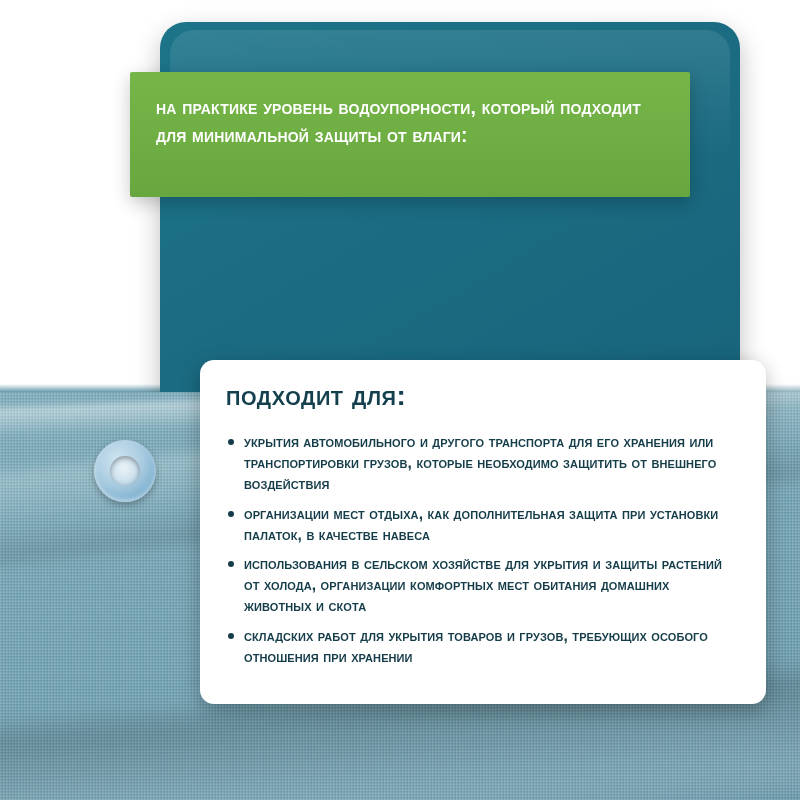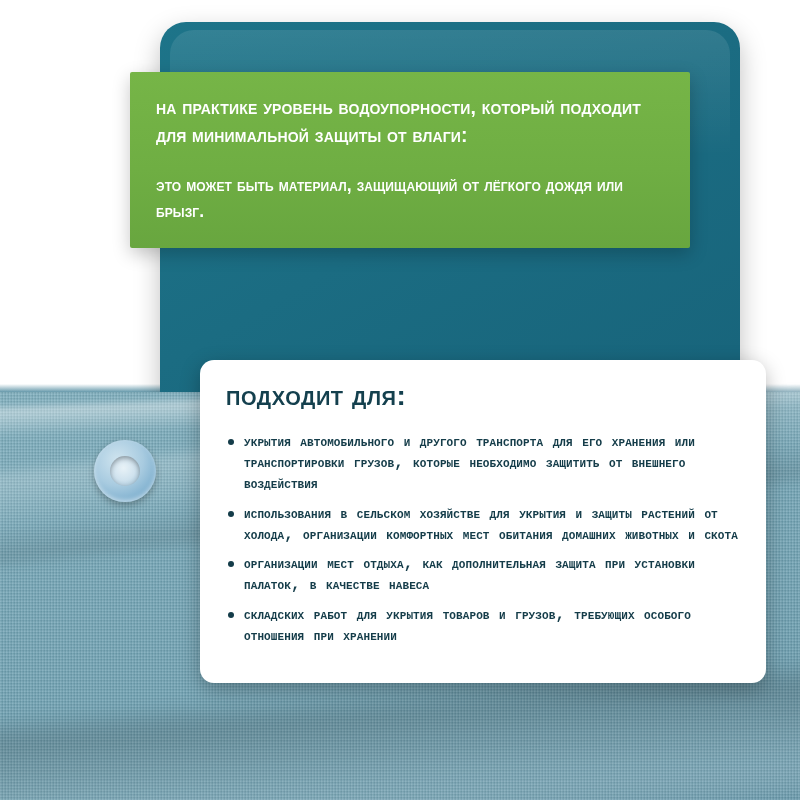--- a/index.html
+++ b/index.html
@@ -174,21 +174,20 @@
     position: relative;
     padding-left: 18px;
     margin-bottom: 9px;
     color: #143c49;
     font-size: 15.6px;
     font-weight: 600;
     line-height: 1.34;
     letter-spacing: 0.1px;
     font-variant: small-caps;
     text-transform: lowercase;
-    font-family: Liberation Mono, monospace;
   }
   .bullet-item:last-child { margin-bottom: 12px; }
   .bullet-dot {
     position: absolute;
     left: 2px;
     top: 7px;
     width: 6px;
     height: 6px;
     border-radius: 50%;
     background: #143c49;
@@ -204,37 +203,36 @@
   <div class="teal-panel-sheen"></div>
   <div class="fabric"></div>
   <div class="fabric-edge"></div>
   <div class="fabric-fold-a"></div>
   <div class="fabric-fold-b"></div>
   <div class="grommet-outer"></div>
   <div class="grommet-inner"></div>
 
   <div class="green-card">
     <p class="green-title">На практике уровень водоупорности, который подходит для минимальной защиты от влаги:</p>
-    <p class="green-para">Это может быть материал, защищающий от лёгкого дождя или брызг.</p>
   </div>
 
   <div class="white-card">
     <p class="white-title">Подходит для:</p>
     <ul class="bullet-list">
       <li class="bullet-item">
         <span class="bullet-dot"></span>
         <span>Укрытия автомобильного и другого транспорта для его хранения или транспортировки грузов, которые необходимо защитить от внешнего воздействия</span>
       </li>
       <li class="bullet-item">
         <span class="bullet-dot"></span>
+        <span>Организации мест отдыха, как дополнительная защита при установки палаток, в качестве навеса</span>
+      </li>
+      <li class="bullet-item">
+        <span class="bullet-dot"></span>
         <span>Использования в сельском хозяйстве для укрытия и защиты растений от холода, организации комфортных мест обитания домашних животных и скота</span>
-      </li>
-      <li class="bullet-item">
-        <span class="bullet-dot"></span>
-        <span>Организации мест отдыха, как дополнительная защита при установки палаток, в качестве навеса</span>
       </li>
       <li class="bullet-item">
         <span class="bullet-dot"></span>
         <span>Складских работ для укрытия товаров и грузов, требующих особого отношения при хранении</span>
       </li>
     </ul>
   </div>
 
 </div>
 

